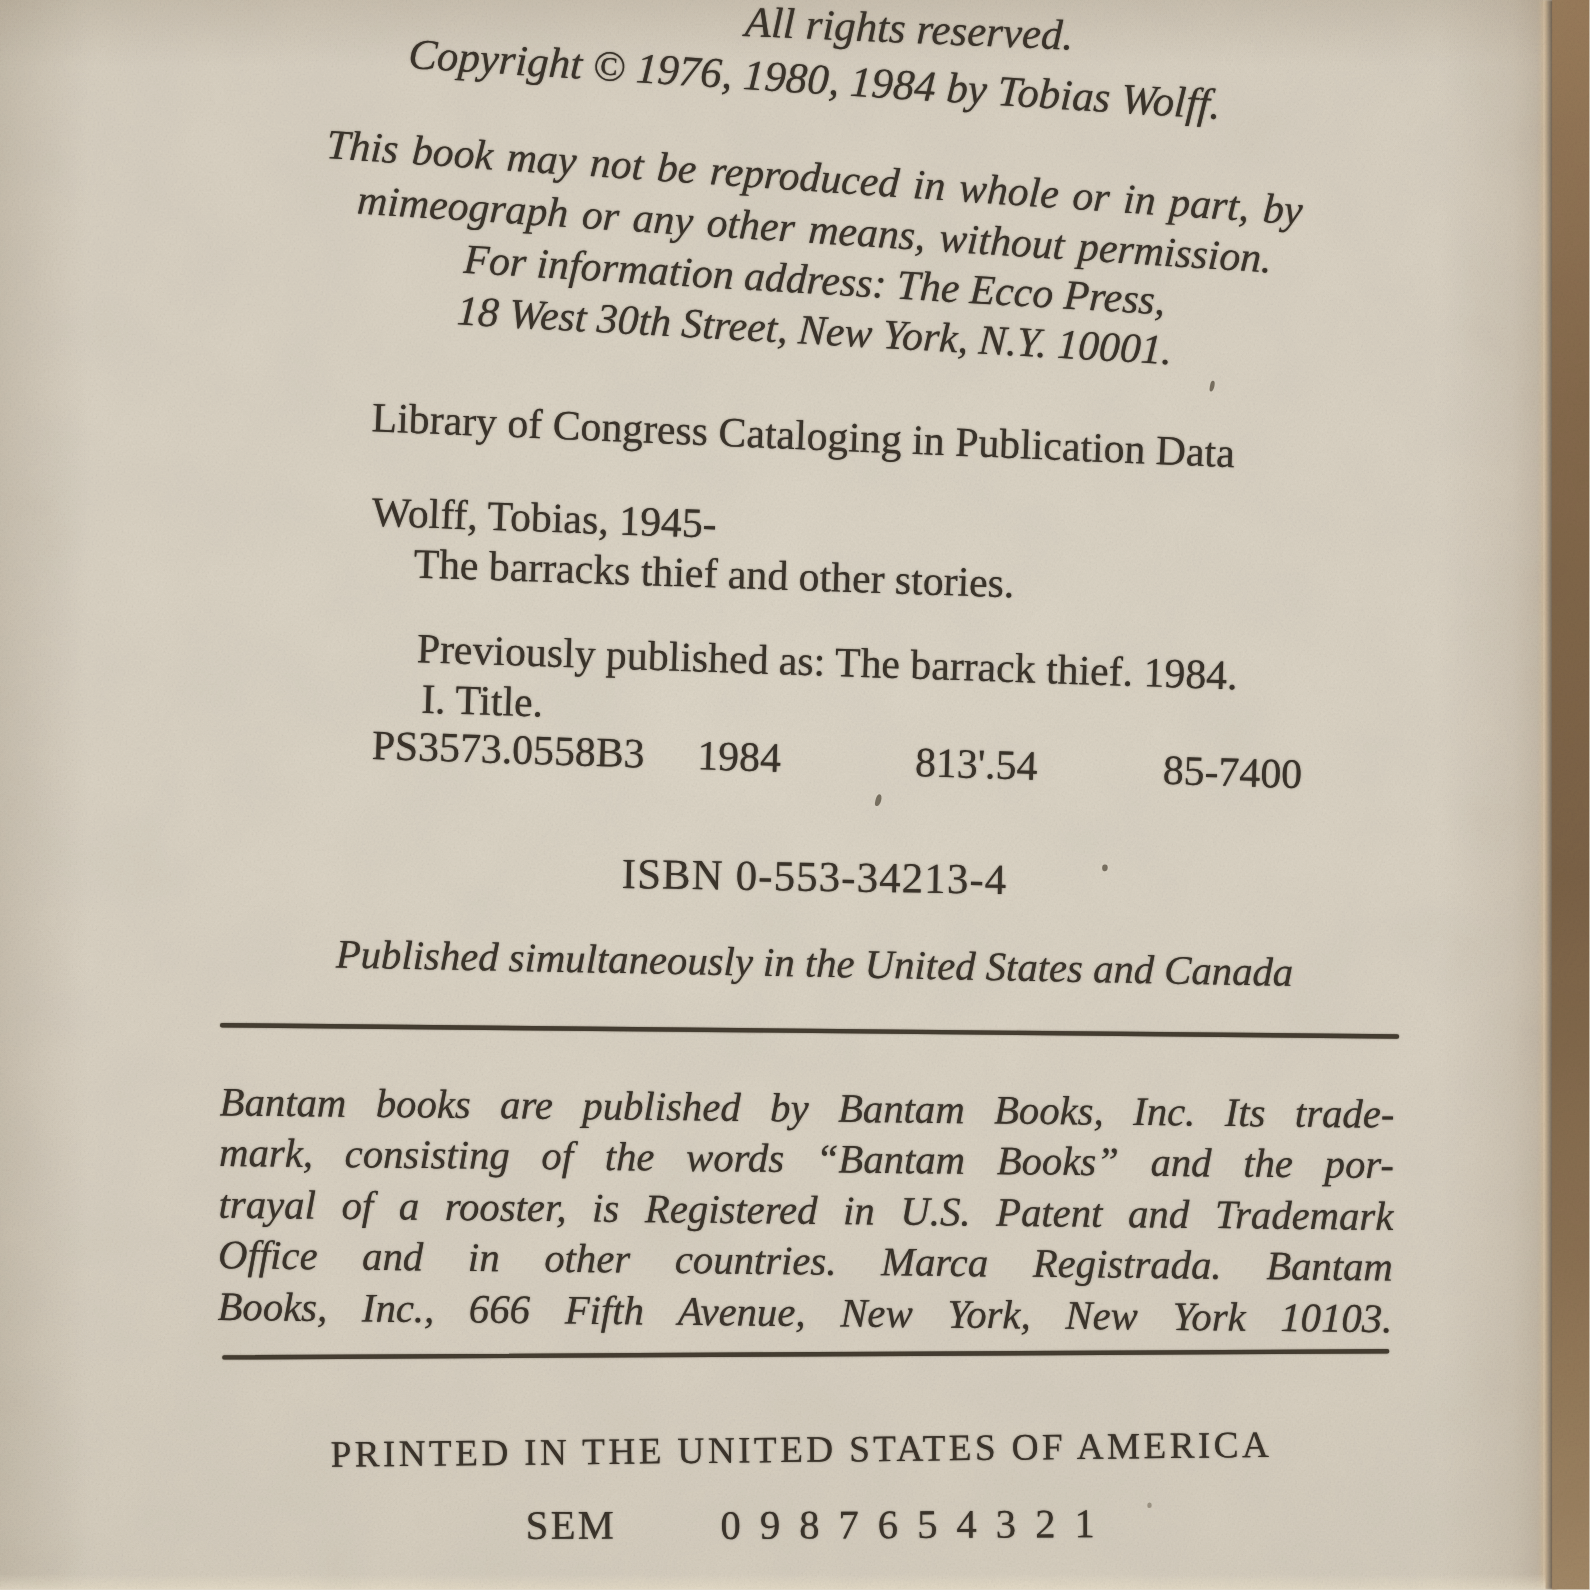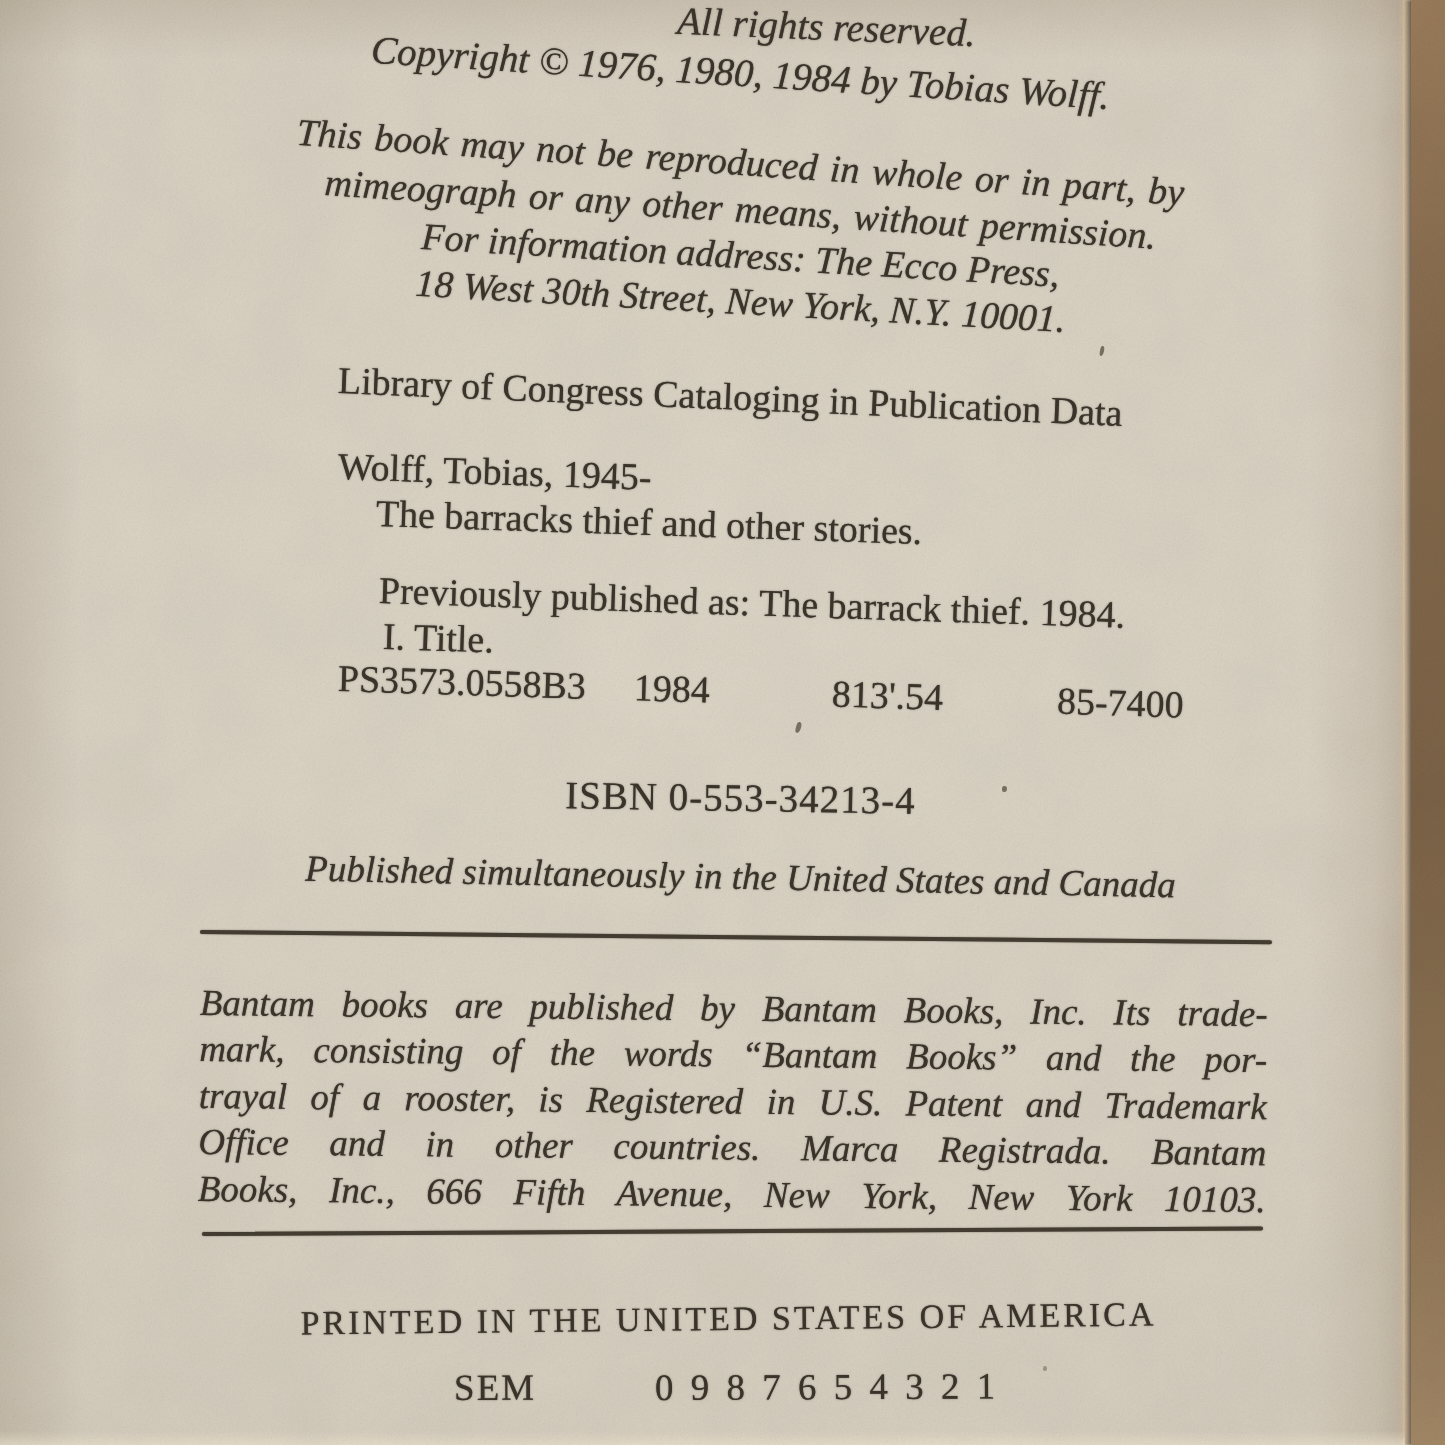--- a/index.html
+++ b/index.html
@@ -93,21 +93,21 @@
     <div class="bline">mark, consisting of the words “Bantam Books” and the por-</div>
     <div class="bline">trayal of a rooster, is Registered in U.S. Patent and Trademark</div>
     <div class="bline">Office and in other countries. Marca Registrada. Bantam</div>
     <div class="bline">Books, Inc., 666 Fifth Avenue, New York, New York 10103.</div>
   </div>
 
   <div class="rule" style="top:1232px;left:202px;width:1061px;transform:rotate(-0.3deg);transform-origin:0 50%;"></div>
 
   <div class="ln c" style="top:1300px;font-size:34px;letter-spacing:3px;transform:translateX(-12px) rotate(-0.6deg);">PRINTED IN THE UNITED STATES OF AMERICA</div>
 
-  <div class="ln" style="top:1366px;left:454px;font-size:37px;letter-spacing:2px;transform:rotate(-0.25deg);transform-origin:0 50%;">SEM</div>
+  <div class="ln" style="top:1366px;left:478px;font-size:37px;letter-spacing:2px;transform:rotate(-0.25deg);transform-origin:0 50%;">SEM</div>
   <div class="ln" style="top:1366px;left:655px;font-size:37px;letter-spacing:4px;transform:rotate(-0.25deg);transform-origin:0 50%;">0 9 8 7 6 5 4 3 2 1</div>
 
   <div class="speck" style="left:796px;top:722px;width:5px;height:11px;transform:rotate(14deg);"></div>
   <div class="speck" style="left:1100px;top:346px;width:4px;height:10px;transform:rotate(10deg);"></div>
   <div class="speck" style="left:1002px;top:786px;width:5px;height:6px;"></div>
   <div class="speck" style="left:1043px;top:1366px;width:4px;height:5px;opacity:.6;"></div>
 
   <div class="page-curl"></div>
   <div class="edge-highlight"></div>
   <div class="crease"></div>

